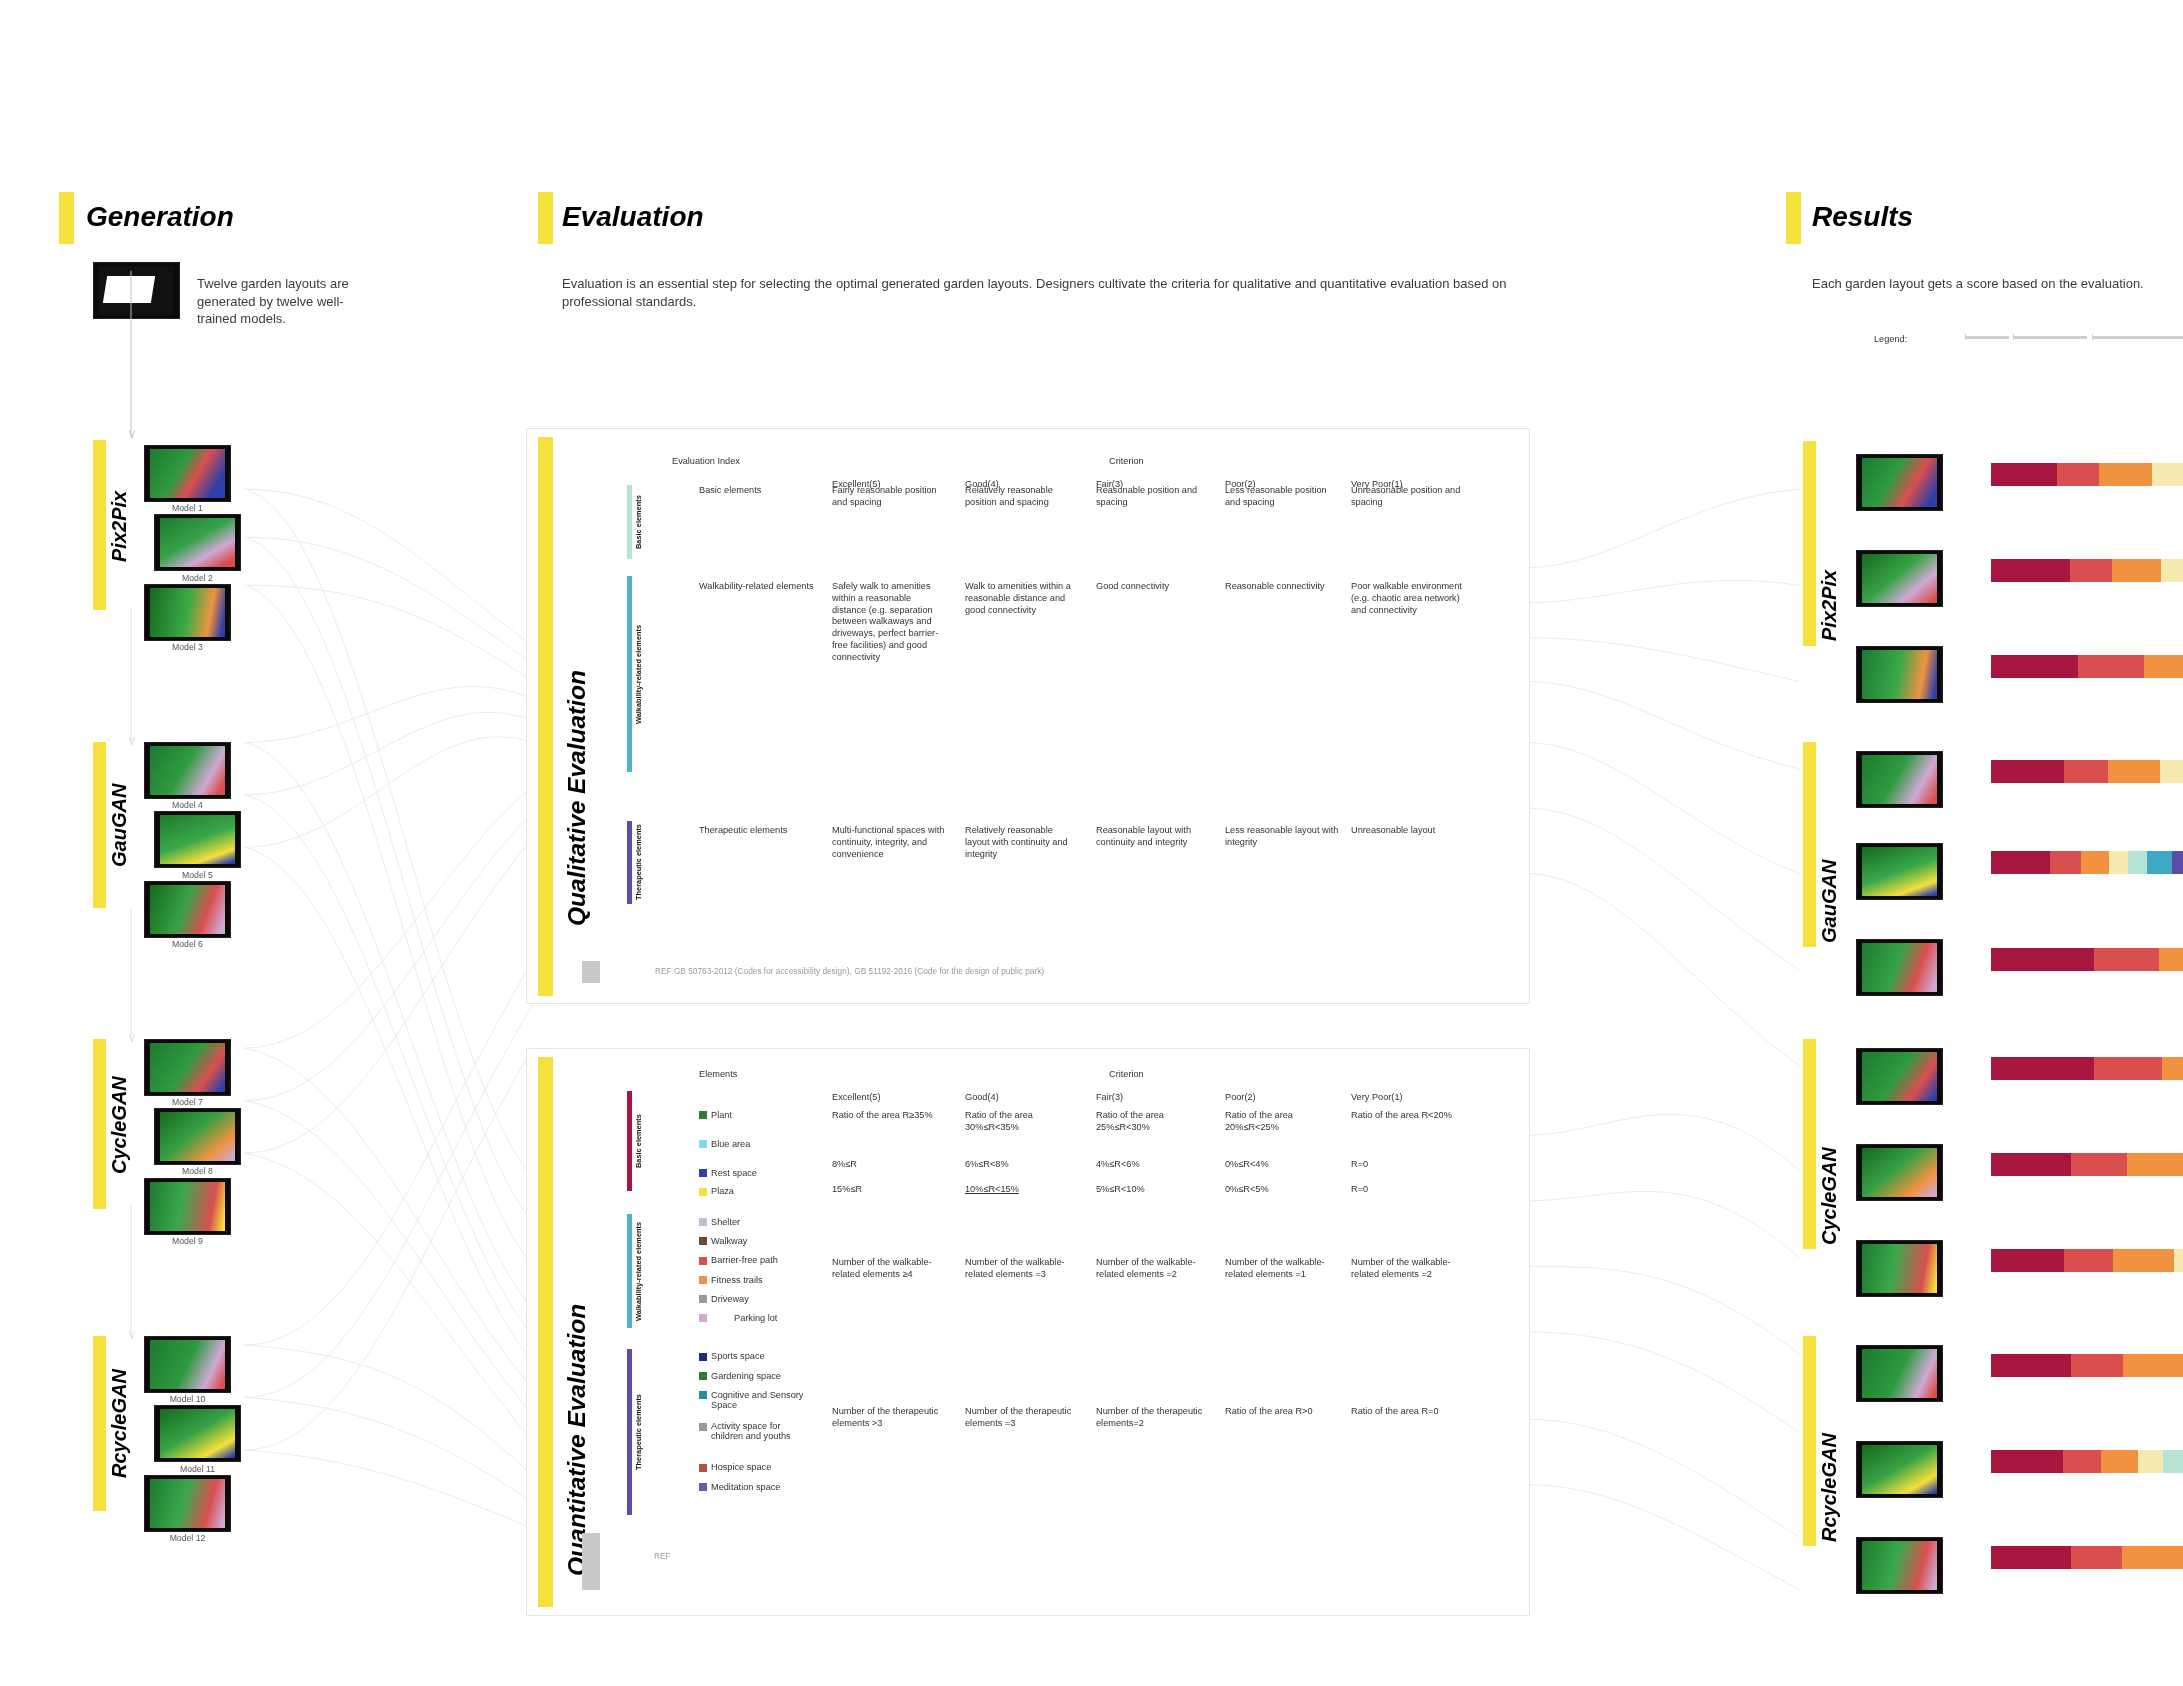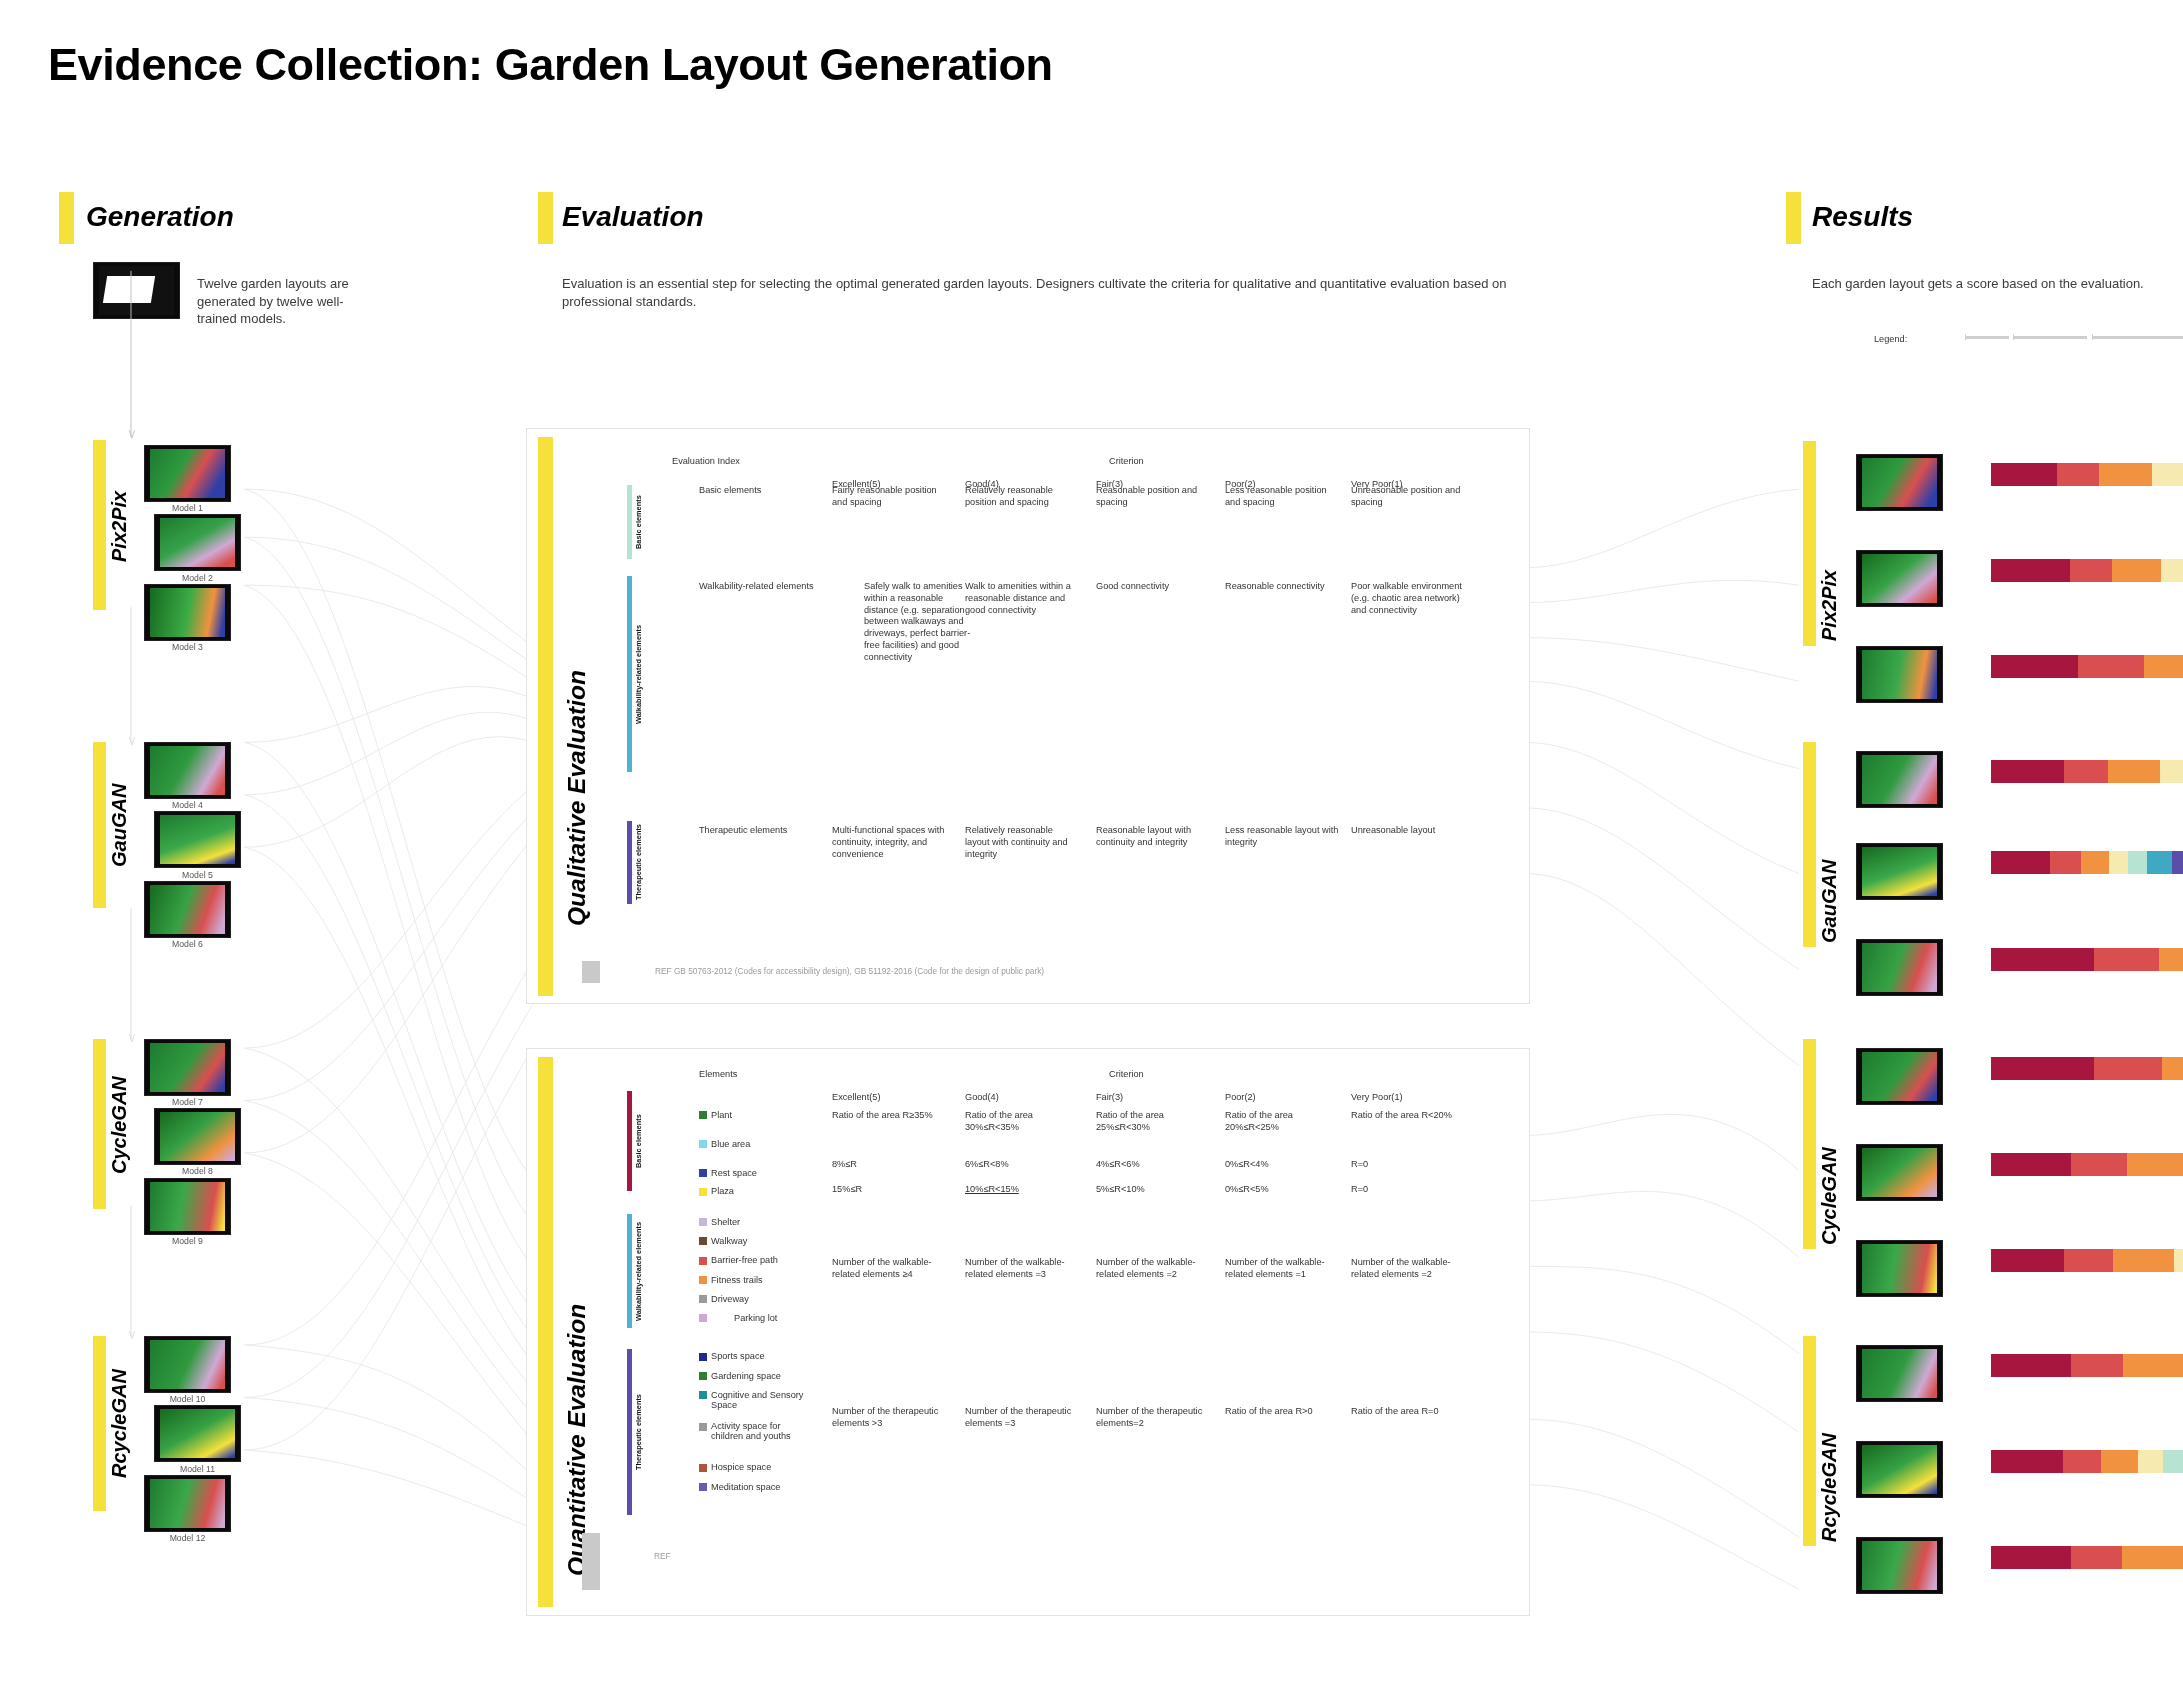--- a/index.html
+++ b/index.html
@@ -85,21 +85,20 @@
   .legend-mini .bar { position:absolute; height:3.1px; background:#cfcfcf; }
   .legend-mini .tick { position:absolute; width:0.9px; height:6.1px; background:#cfcfcf; }
 
   svg.links { position:absolute; left:0; top:0; width:3457px; height:1687px; pointer-events:none; }
 </style>
 </head>
 <body>
 
 <div class="page">
 
-  <div class="title">Evidence Collection: Garden Layout Generation</div>
 
   <div class="sec-bar" style="left:59px;top:192px;height:52px;"></div>
   <div class="sec-title" style="left:86px;top:201px;">Generation</div>
   <div class="sec-desc" style="left:197px;top:275px;width:175px;">Twelve garden layouts are generated by twelve well-trained models.</div>
   <div class="thumb" style="left:93px;top:262px;width:87px;height:57px;">
     <div class="plan" style="background:#111;"></div>
     <div style="position:absolute;left:11.4px;top:13px;width:48px;height:27px;background:#fff;transform:skewX(-9deg);"></div>
   </div>
 
   <div class="sec-bar" style="left:538px;top:192px;height:52px;"></div>
@@ -274,21 +273,21 @@
   <div class="tbl hdr" style="left:699px;top:485px;width:118px;">Basic elements</div>
   <div class="tbl" style="left:832px;top:485px;width:114px;">Fairly reasonable position and spacing</div>
   <div class="tbl" style="left:965px;top:485px;width:114px;">Relatively reasonable position and spacing</div>
   <div class="tbl" style="left:1096px;top:485px;width:114px;">Reasonable position and spacing</div>
   <div class="tbl" style="left:1225px;top:485px;width:114px;">Less reasonable position and spacing</div>
   <div class="tbl" style="left:1351px;top:485px;width:114px;">Unreasonable position and spacing</div>
 
   <div class="catbar" style="left:627px;top:576px;height:196px;background:#4fb3cd;"></div>
   <div class="cat-label" style="left:635px;top:577px;height:195px;">Walkability-related elements</div>
   <div class="tbl hdr" style="left:699px;top:581px;width:118px;">Walkability-related elements</div>
-  <div class="tbl" style="left:832px;top:581px;width:114px;margin-left:32px;">Safely walk to amenities within a reasonable distance (e.g. separation between walkaways and driveways, perfect barrier-free facilities) and good connectivity</div>
+  <div class="tbl" style="left:832px;top:581px;width:114px;">Safely walk to amenities within a reasonable distance (e.g. separation between walkaways and driveways, perfect barrier-free facilities) and good connectivity</div>
   <div class="tbl" style="left:965px;top:581px;width:114px;">Walk to amenities within a reasonable distance and good connectivity</div>
   <div class="tbl" style="left:1096px;top:581px;width:114px;">Good connectivity</div>
   <div class="tbl" style="left:1225px;top:581px;width:114px;">Reasonable connectivity</div>
   <div class="tbl" style="left:1351px;top:581px;width:114px;">Poor walkable environment (e.g. chaotic area network) and connectivity</div>
 
   <div class="catbar" style="left:627px;top:821px;height:83px;background:#5b4ea8;"></div>
   <div class="cat-label" style="left:635px;top:822px;height:81px;">Therapeutic elements</div>
   <div class="tbl hdr" style="left:699px;top:825px;width:118px;">Therapeutic elements</div>
   <div class="tbl" style="left:832px;top:825px;width:114px;">Multi-functional spaces with continuity, integrity, and convenience</div>
   <div class="tbl" style="left:965px;top:825px;width:114px;">Relatively reasonable layout with continuity and integrity</div>

